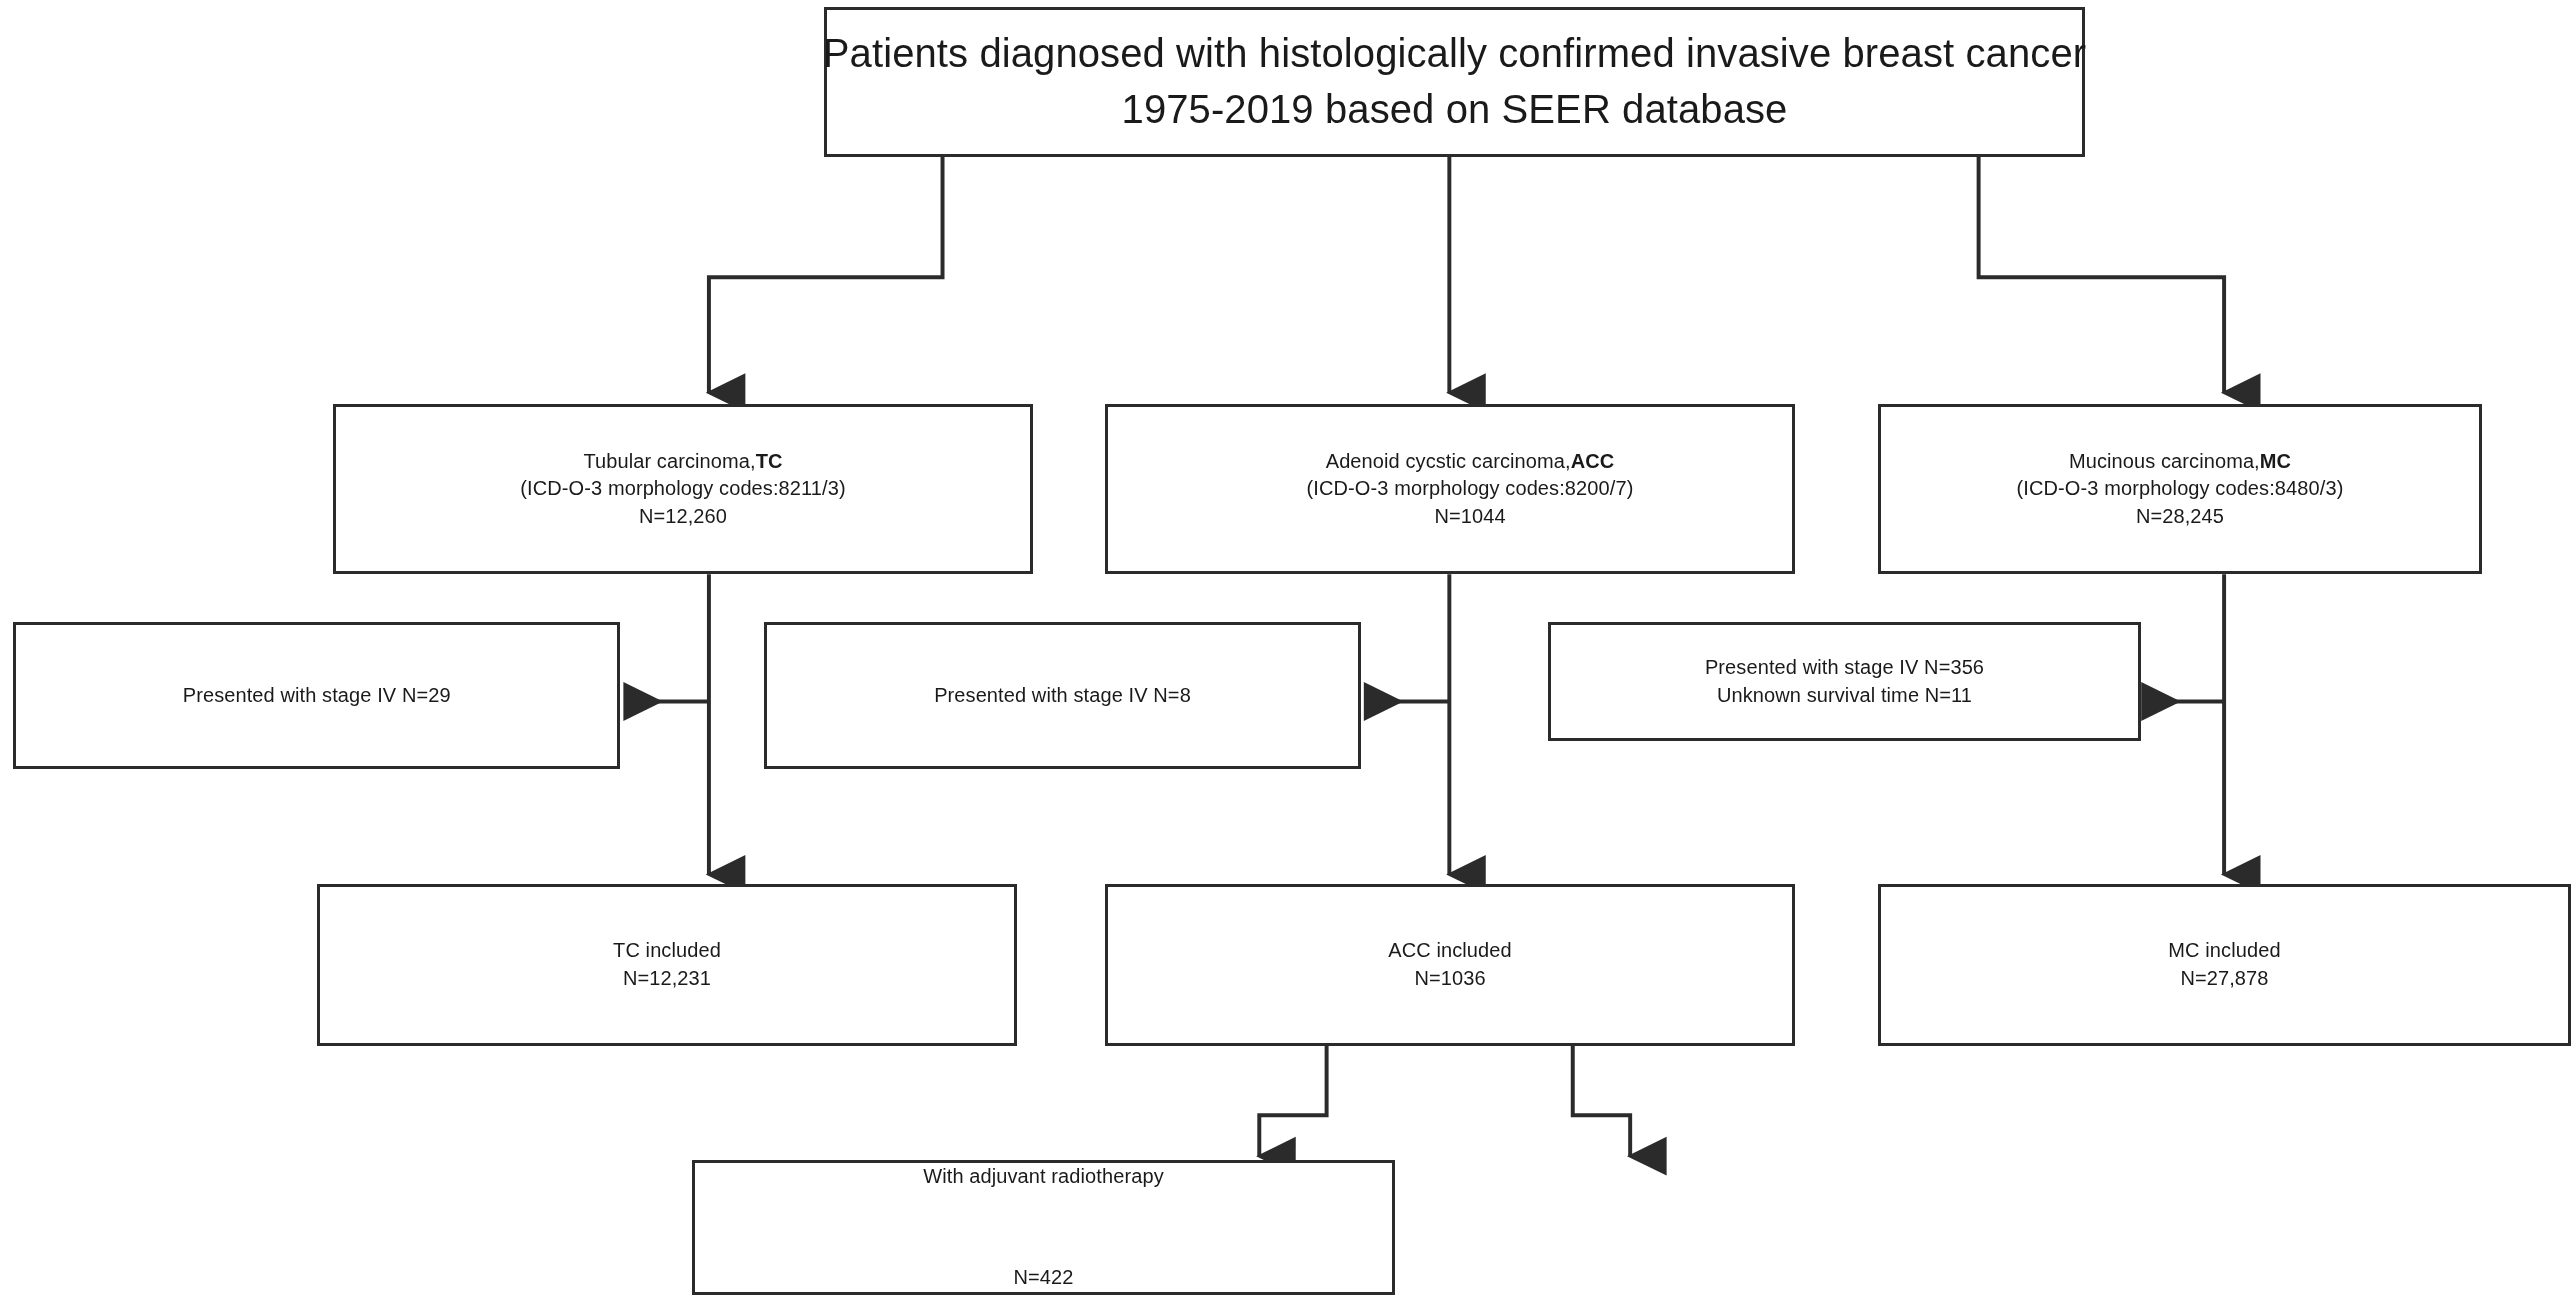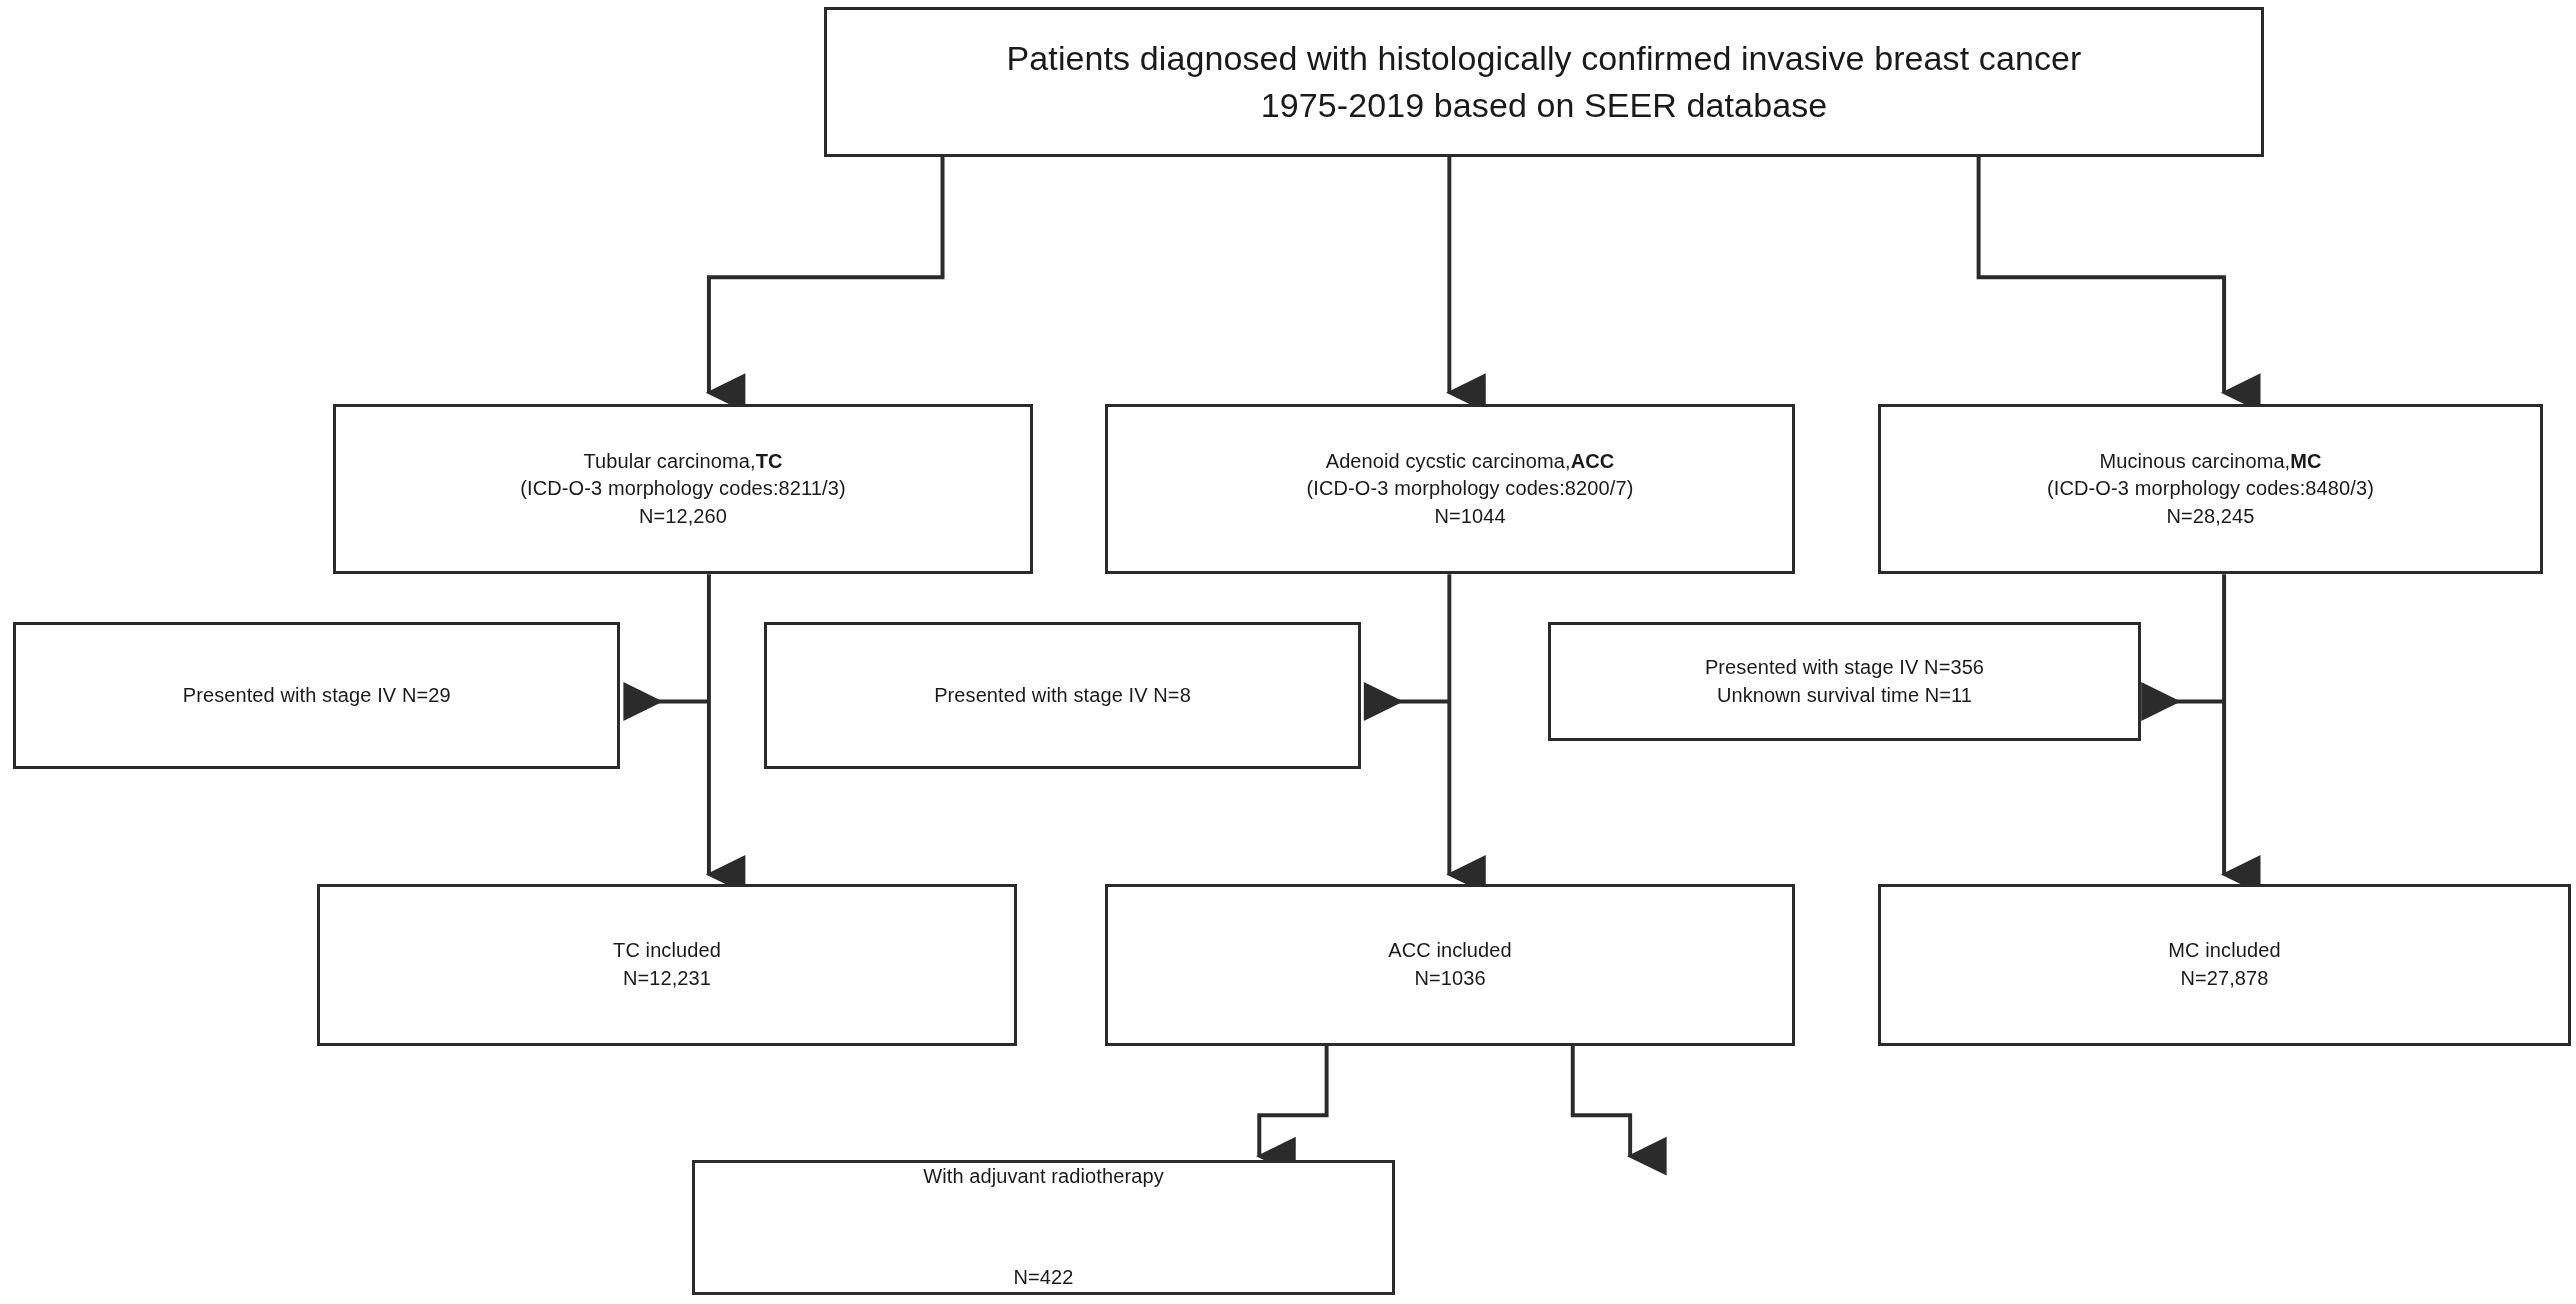--- a/index.html
+++ b/index.html
@@ -80,38 +80,38 @@
       <path d="M3370,870 L3370,1325" marker-end="url(#arrowDown)"></path>
 
       <path d="M3370,1063 L3248,1063" marker-end="url(#arrowLeft)"></path>
 
       <path d="M2010,1585 L2010,1690 L1908,1690 L1908,1752" marker-end="url(#arrowDown)"></path>
 
       <path d="M2383,1585 L2383,1690 L2470,1690 L2470,1752" marker-end="url(#arrowDown)"></path>
     </g>
   </svg>
 
-  <div class="node" style="left:824px; top:6.6px; width:1440px; height:150px; font-size:34px;">
+  <div class="node" style="left:824px; top:6.6px; width:1261px; height:150px; font-size:40px;">
     <span class="line">Patients diagnosed with histologically confirmed invasive breast cancer</span>
     <span class="line">1975-2019 based on SEER database</span>
   </div>
 
   <div class="node" style="left:333px; top:404px; width:700px; height:170px;">
     <span class="line"><span class="reg">Tubular carcinoma,</span><b>TC</b></span>
     <span class="line">(ICD-O-3 morphology codes:8211/3)</span>
     <span class="line">N=12,260</span>
   </div>
 
   <div class="node" style="left:1105px; top:404px; width:690px; height:170px;padding-left:40px;">
     <span class="line"><span class="reg">Adenoid cycstic carcinoma,</span><b>ACC</b></span>
     <span class="line">(ICD-O-3 morphology codes:8200/7)</span>
     <span class="line">N=1044</span>
   </div>
 
-  <div class="node" style="left:1878px; top:404px; width:665px; height:170px;">
+  <div class="node" style="left:1878px; top:404px; width:604px; height:170px;">
     <span class="line"><span class="reg">Mucinous carcinoma,</span><b>MC</b></span>
     <span class="line">(ICD-O-3 morphology codes:8480/3)</span>
     <span class="line">N=28,245</span>
   </div>
 
   <div class="node" style="left:13.2px; top:622px; width:607px; height:147px;">
     <span class="line">Presented with stage IV N=29</span>
   </div>
 
   <div class="node" style="left:764px; top:622px; width:597px; height:147px;">

